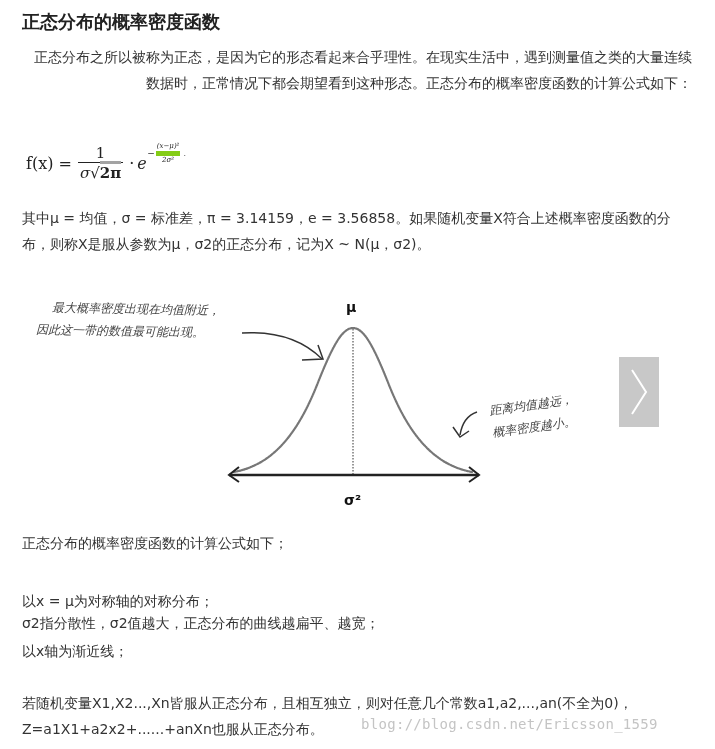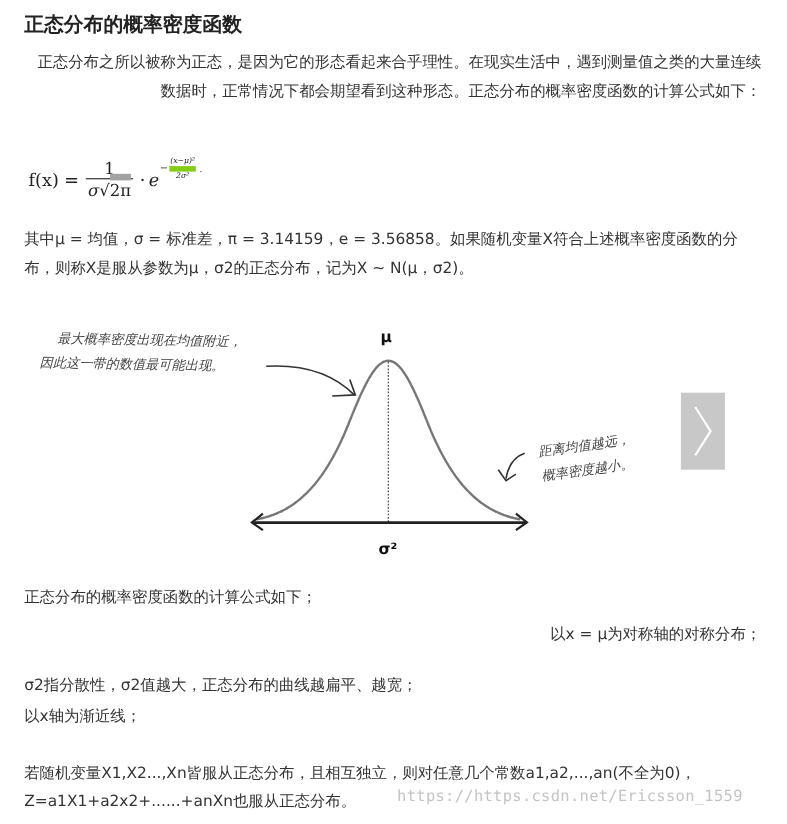--- a/index.html
+++ b/index.html
@@ -20,21 +20,21 @@
     .formula {
       position: absolute; left: 26px; top: 140px; height: 46px;
       font-family: "DejaVu Serif", "Liberation Serif", serif;
       font-size: 16px; color: #222;
       display: flex; align-items: center;
     }
     .formula .frac { display: inline-flex; flex-direction: column; align-items: center; margin: 0 3px 0 6px; }
     .formula .num { font-size: 15px; padding: 0 2px; line-height: 18px; }
     .formula .den { border-top: 1px solid #222; font-size: 15px; line-height: 20px; padding: 0 2px; font-style: italic; }
     .formula .den .rad { font-style: normal; }
-    .formula .den .radbody { border-top: 6px solid #a3a3a3; font-style: normal; }
+    .formula .den .radbody { border-top: 3px solid #a3a3a3; font-style: normal; font-weight: bold; }
     .formula .dot { margin: 0 3px; }
     .formula .e { font-style: italic; position: relative; }
     .formula .exp {
       position: absolute; left: 10px; top: -12px;
       display: flex; align-items: center; font-size: 7px; white-space: nowrap;
     }
     .formula .exp .minus { font-size: 9px; margin-right: 1px; }
     .formula .exp .efrac { display: inline-flex; flex-direction: column; align-items: center; font-style: italic; }
     .formula .exp .efrac span:first-child { border-bottom: 5px solid #84cc16; padding: 0 1px; line-height: 9px; }
     .formula .exp .efrac span:last-child { line-height: 9px; }
@@ -116,20 +116,20 @@
     <div class="hand" style="left:470px;top:132px;transform:rotate(-8deg);">概率密度越小。</div>
   </div>
 
   <div class="next-btn">
     <svg width="20" height="50" viewBox="0 0 20 50">
       <path d="M 3 3 L 17 25 L 3 47" fill="none" stroke="#ffffff" stroke-width="2"></path>
     </svg>
   </div>
 
   <div class="para" style="top:530px;">正态分布的概率密度函数的计算公式如下；</div>
-  <div class="para" style="top:564px;text-align:right;">以x = μ为对称轴的对称分布；</div>
+  <div class="para" style="top:588px;">以x = μ为对称轴的对称分布；</div>
   <div class="para" style="top:610px;">σ2指分散性，σ2值越大，正态分布的曲线越扁平、越宽；</div>
   <div class="para" style="top:638px;">以x轴为渐近线；</div>
 
   <div class="para" style="top:690px;">若随机变量X1,X2...,Xn皆服从正态分布，且相互独立，则对任意几个常数a1,a2,...,an(不全为0)，Z=a1X1+a2x2+......+anXn也服从正态分布。</div>
 
-  <div class="watermark">https://https.csdn.net/Ericsson_1559</div>
+  <div class="watermark">blog://blog.csdn.net/Ericsson_1559</div>
 </div>
 
 </body></html>

